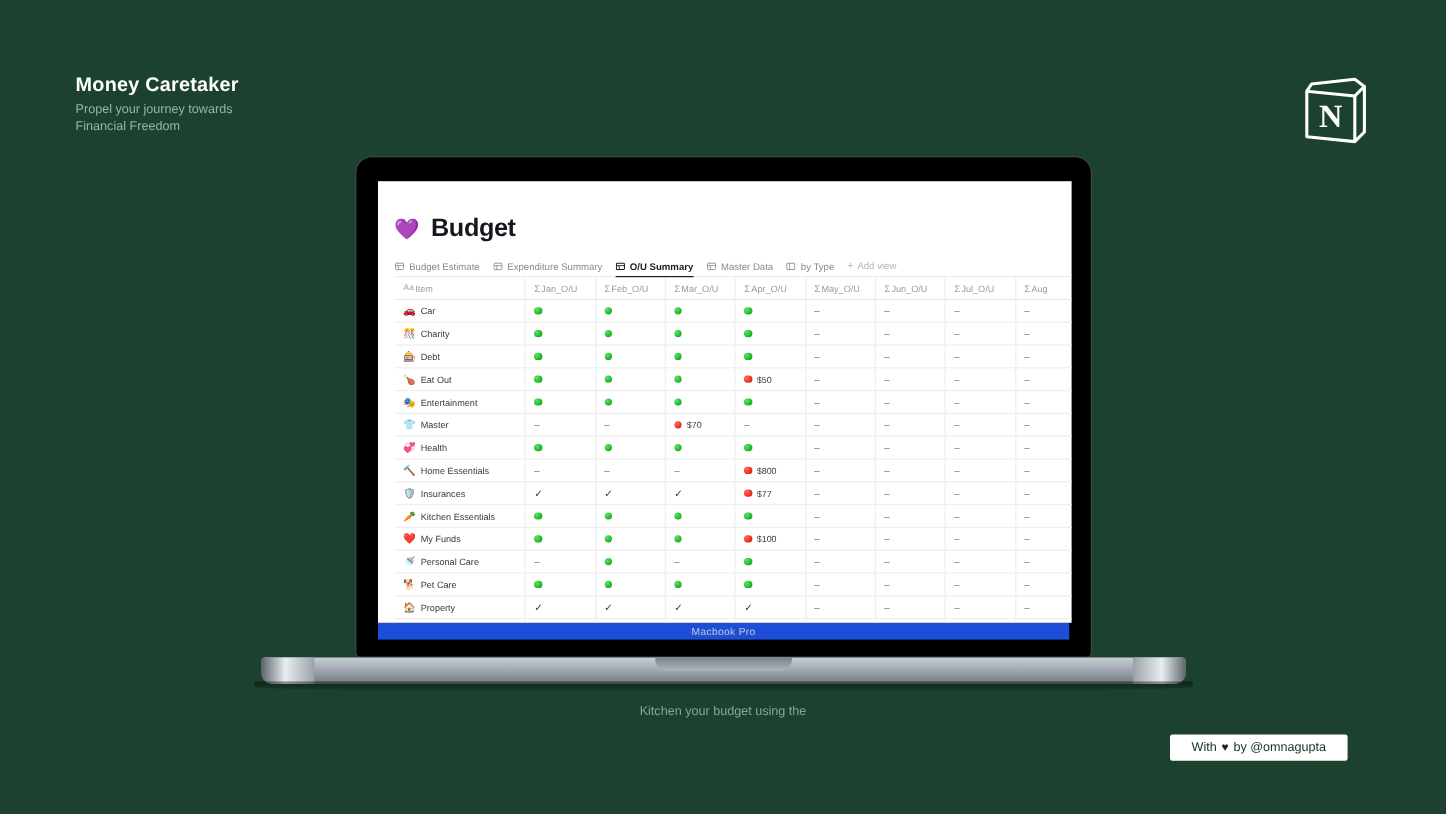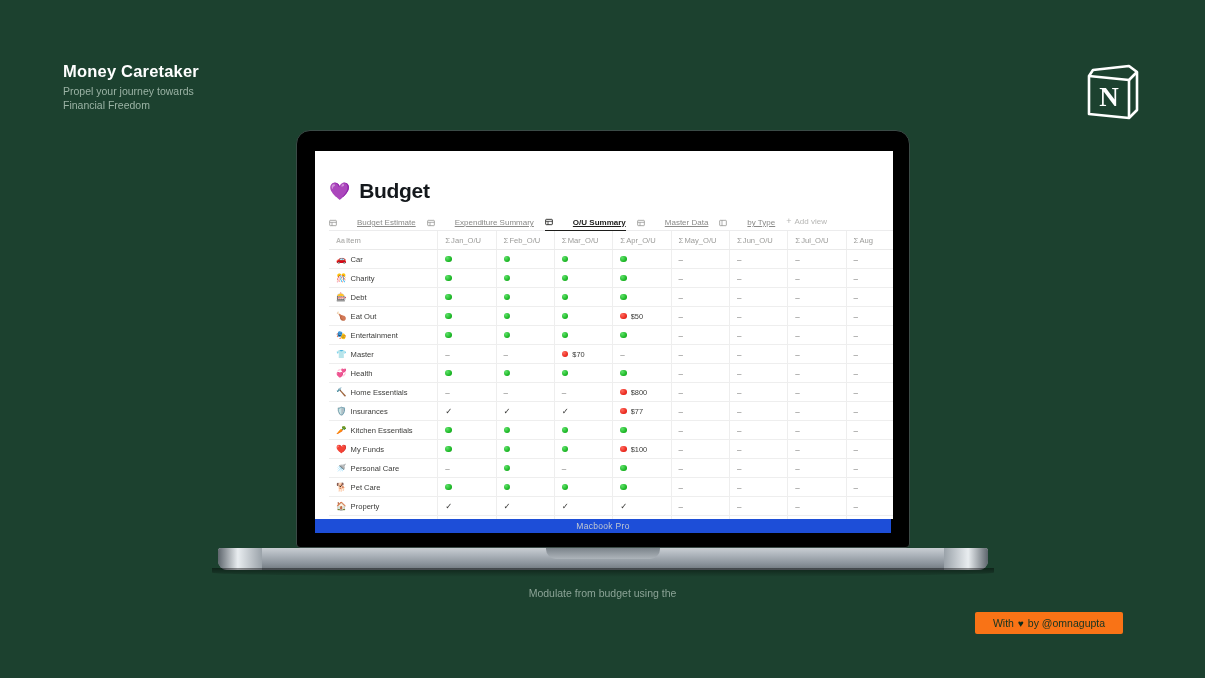--- a/index.html
+++ b/index.html
@@ -60,22 +60,22 @@
     border-radius:0 0 50% 50%;
   }
 
   
   .page{padding:28px 0 0 14px;}
   .page-title-row{display:flex;align-items:center;gap:9px;margin-bottom:14px;}
   .title-emoji{font-size:17px;line-height:1;}
   .page-title{font-size:21px;font-weight:bold;color:#14181c;letter-spacing:-.3px;}
 
   .tabbar{display:flex;align-items:center;gap:11px;border-bottom:1px solid #ececed;padding-bottom:4px;}
-  .tab{display:flex;align-items:center;gap:20px;font-size:8px;color:#8a8a88;
-       padding-bottom:3px;margin-bottom:-5px;white-space:nowrap;text-decoration:underline;}
+  .tab{display:flex;gap:4px;font-size:8px;color:#8a8a88;
+       padding-bottom:3px;margin-bottom:-5px;white-space:nowrap;}
   .tab.active{color:#1d1d1b;font-weight:bold;border-bottom:1.6px solid #1d1d1b;}
   .tab-ico{width:8px;height:8px;display:inline-block;}
   .addview{display:flex;align-items:center;gap:3px;font-size:8px;color:#b6b6b4;}
   .plus{font-size:9px;line-height:1;}
 
   
   table.grid{border-collapse:collapse;width:576px;table-layout:fixed;margin-top:0;}
   table.grid th,table.grid td{
     border-right:1px solid #eeeeee;
     border-bottom:1px solid #eeeeee;
@@ -99,21 +99,21 @@
   .amt{font-size:7.4px;color:#3b3b39;}
 
   
   .caption{
     position:absolute;left:0;right:0;top:586px;text-align:center;
     color:#8ba396;font-size:10.5px;line-height:14.5px;
   }
   
   .credit{
     position:absolute;left:975px;top:612px;width:148px;height:22px;
-    background:#f97316;color:#123322;border-radius:2px;
+    background:#ffffff;color:#123322;border-radius:2px;
     display:flex;align-items:center;justify-content:center;gap:4px;
     font-size:10.5px;
   }
   .heart{color:#0d2a1b;font-size:10px;}
 </style>
 </head>
 <body>
 
 <div class="brand">
   <div class="brand-title">Money Caretaker</div>
@@ -964,20 +964,20 @@
     <div class="chin">Macbook Pro</div>
   </div>
   <div class="base"></div>
   <div class="base-cap-l"></div>
   <div class="base-cap-r"></div>
   <div class="notch"></div>
   <div class="shadow"></div>
 </div>
 
 <div class="caption">
-  <div>Modulate from budget using the</div>
+  <div>Kitchen your budget using the</div>
 </div>
 
 <div class="credit">
   <span>With</span>
   <span class="heart">♥</span>
   <span>by @omnagupta</span>
 </div>
 
 </body></html>

